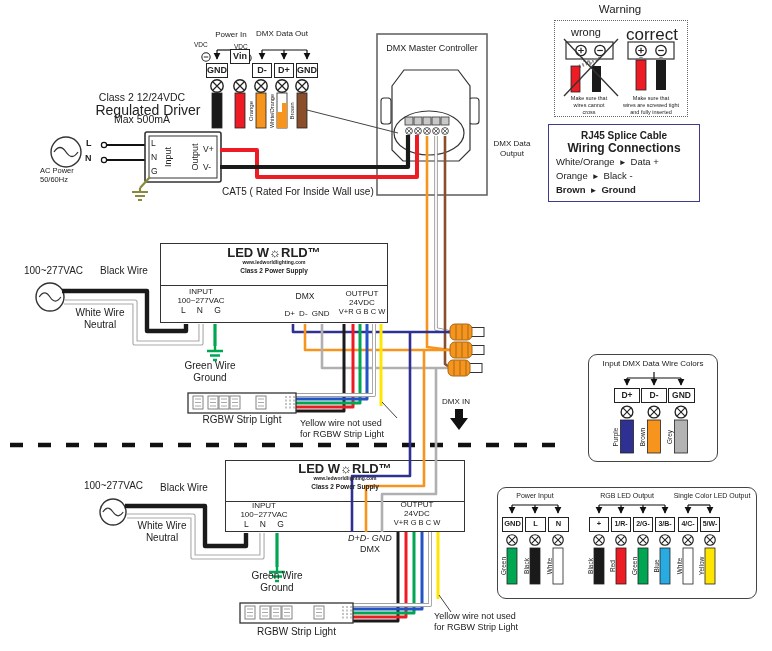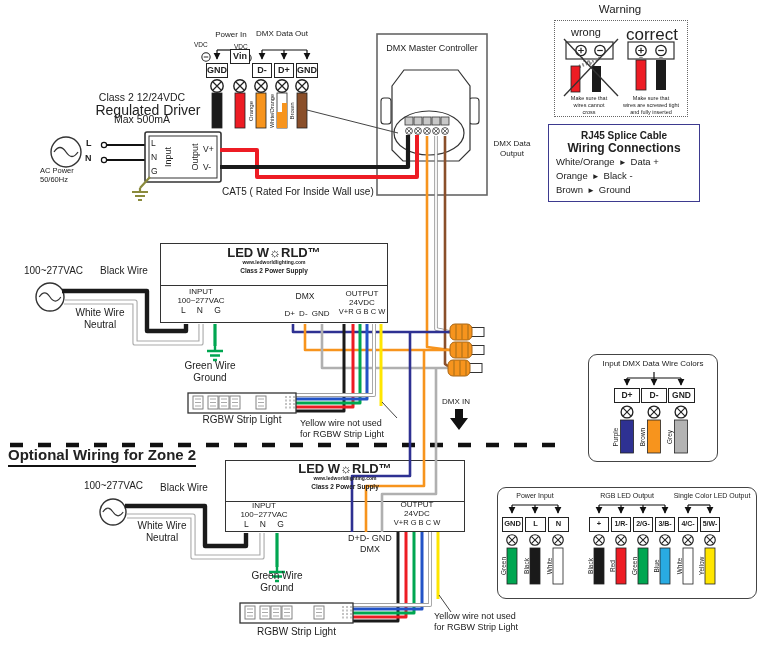--- a/index.html
+++ b/index.html
@@ -347,21 +347,21 @@
   <div class="t c" style="left:554px;top:102px;width:70px;font-size:5.5px;">wires cannot</div>
   <div class="t c" style="left:554px;top:109px;width:70px;font-size:5.5px;">cross</div>
   <div class="t c" style="left:616px;top:95px;width:70px;font-size:5.5px;">Make sure that</div>
   <div class="t c" style="left:616px;top:102px;width:70px;font-size:5.5px;">wires are screwed tight</div>
   <div class="t c" style="left:616px;top:109px;width:70px;font-size:5.5px;">and fully inserted</div>
 
   <div class="t c b" style="left:548px;top:130px;width:152px;font-size:10px;">RJ45 Splice Cable</div>
   <div class="t c b" style="left:548px;top:142px;width:152px;font-size:12px;">Wiring Connections</div>
   <div class="t" style="left:556px;top:157px;font-size:9.5px;"><span>White/Orange</span><span class="arr2">►</span><span>Data +</span></div>
   <div class="t" style="left:556px;top:171px;font-size:9.5px;"><span>Orange</span><span class="arr2">►</span><span>Black -</span></div>
-  <div class="t" style="left:556px;top:185px;font-size:9.5px;"><span>Brown</span><span class="arr2">►</span><span>Ground</span></div>
+  <div class="t" style="left:556px;top:185px;font-size:9.5px;font-weight:bold;"><span>Brown</span><span class="arr2">►</span><span>Ground</span></div>
 
   <div class="t" style="left:24px;top:265px;">100~277VAC</div>
   <div class="t" style="left:100px;top:265px;">Black Wire</div>
   <div class="t c" style="left:72px;top:307px;width:56px;">White Wire</div>
   <div class="t c" style="left:72px;top:319px;width:56px;">Neutral</div>
   <div class="t c b" style="left:214px;top:246px;width:120px;font-size:13px;">LED W☼RLD™</div>
   <div class="t c b" style="left:214px;top:260px;width:120px;font-size:5px;">www.ledworldlighting.com</div>
   <div class="t c b" style="left:214px;top:267px;width:120px;font-size:6.5px;">Class 2 Power Supply</div>
   <div class="t c" style="left:166px;top:288px;width:70px;font-size:8px;">INPUT</div>
   <div class="t c" style="left:162px;top:297px;width:78px;font-size:8px;">100~277VAC</div>
@@ -371,35 +371,34 @@
   <div class="t c" style="left:334px;top:290px;width:56px;font-size:8px;">OUTPUT</div>
   <div class="t c" style="left:334px;top:299px;width:56px;font-size:8px;">24VDC</div>
   <div class="t c" style="left:331px;top:308px;width:62px;font-size:7.5px;">V+R G B C W</div>
   <div class="t c" style="left:180px;top:360px;width:60px;">Green Wire</div>
   <div class="t c" style="left:180px;top:372px;width:60px;">Ground</div>
   <div class="t c" style="left:186px;top:414px;width:112px;">RGBW Strip Light</div>
   <div class="t" style="left:300px;top:419px;font-size:9px;">Yellow wire not used</div>
   <div class="t" style="left:300px;top:430px;font-size:9px;">for RGBW Strip Light</div>
   <div class="t" style="left:442px;top:398px;font-size:8px;">DMX IN</div>
 
-  <div class="t h" style="left:8px;top:447px;">Optional Wiring for Zone 2</div>
   <div class="t" style="left:84px;top:480px;">100~277VAC</div>
   <div class="t" style="left:160px;top:482px;">Black Wire</div>
   <div class="t c" style="left:134px;top:520px;width:56px;">White Wire</div>
   <div class="t c" style="left:134px;top:532px;width:56px;">Neutral</div>
   <div class="t c b" style="left:285px;top:462px;width:120px;font-size:13px;">LED W☼RLD™</div>
   <div class="t c b" style="left:285px;top:476px;width:120px;font-size:5px;">www.ledworldlighting.com</div>
   <div class="t c b" style="left:285px;top:483px;width:120px;font-size:6.5px;">Class 2 Power Supply</div>
   <div class="t c" style="left:226px;top:502px;width:76px;font-size:8px;">INPUT</div>
   <div class="t c" style="left:222px;top:511px;width:84px;font-size:8px;">100~277VAC</div>
   <div class="t c" style="left:226px;top:520px;width:76px;font-size:8.5px;word-spacing:9px;">L N G</div>
   <div class="t c" style="left:388px;top:501px;width:58px;font-size:8px;">OUTPUT</div>
   <div class="t c" style="left:388px;top:510px;width:58px;font-size:8px;">24VDC</div>
   <div class="t c" style="left:385px;top:519px;width:64px;font-size:7.5px;">V+R G B C W</div>
-  <div class="t c" style="left:338px;top:534px;width:64px;font-size:9px;">D+D- GND</div>
+  <div class="t c" style="left:338px;top:534px;width:64px;font-size:9px;font-style:italic;">D+D- GND</div>
   <div class="t c" style="left:338px;top:545px;width:64px;font-size:9px;">DMX</div>
   <div class="t c" style="left:246px;top:570px;width:62px;">Green Wire</div>
   <div class="t c" style="left:246px;top:582px;width:62px;">Ground</div>
   <div class="t c" style="left:240px;top:626px;width:113px;">RGBW Strip Light</div>
   <div class="t" style="left:434px;top:612px;font-size:9px;">Yellow wire not used</div>
   <div class="t" style="left:434px;top:623px;font-size:9px;">for RGBW Strip Light</div>
 
   <div class="t c" style="left:590px;top:360px;width:126px;font-size:8px;">Input DMX Data Wire Colors</div>
   <div class="term" style="left:614px;top:388px;width:26px;font-size:8.5px;">D+</div>
   <div class="term" style="left:641px;top:388px;width:26px;font-size:8.5px;">D-</div>

